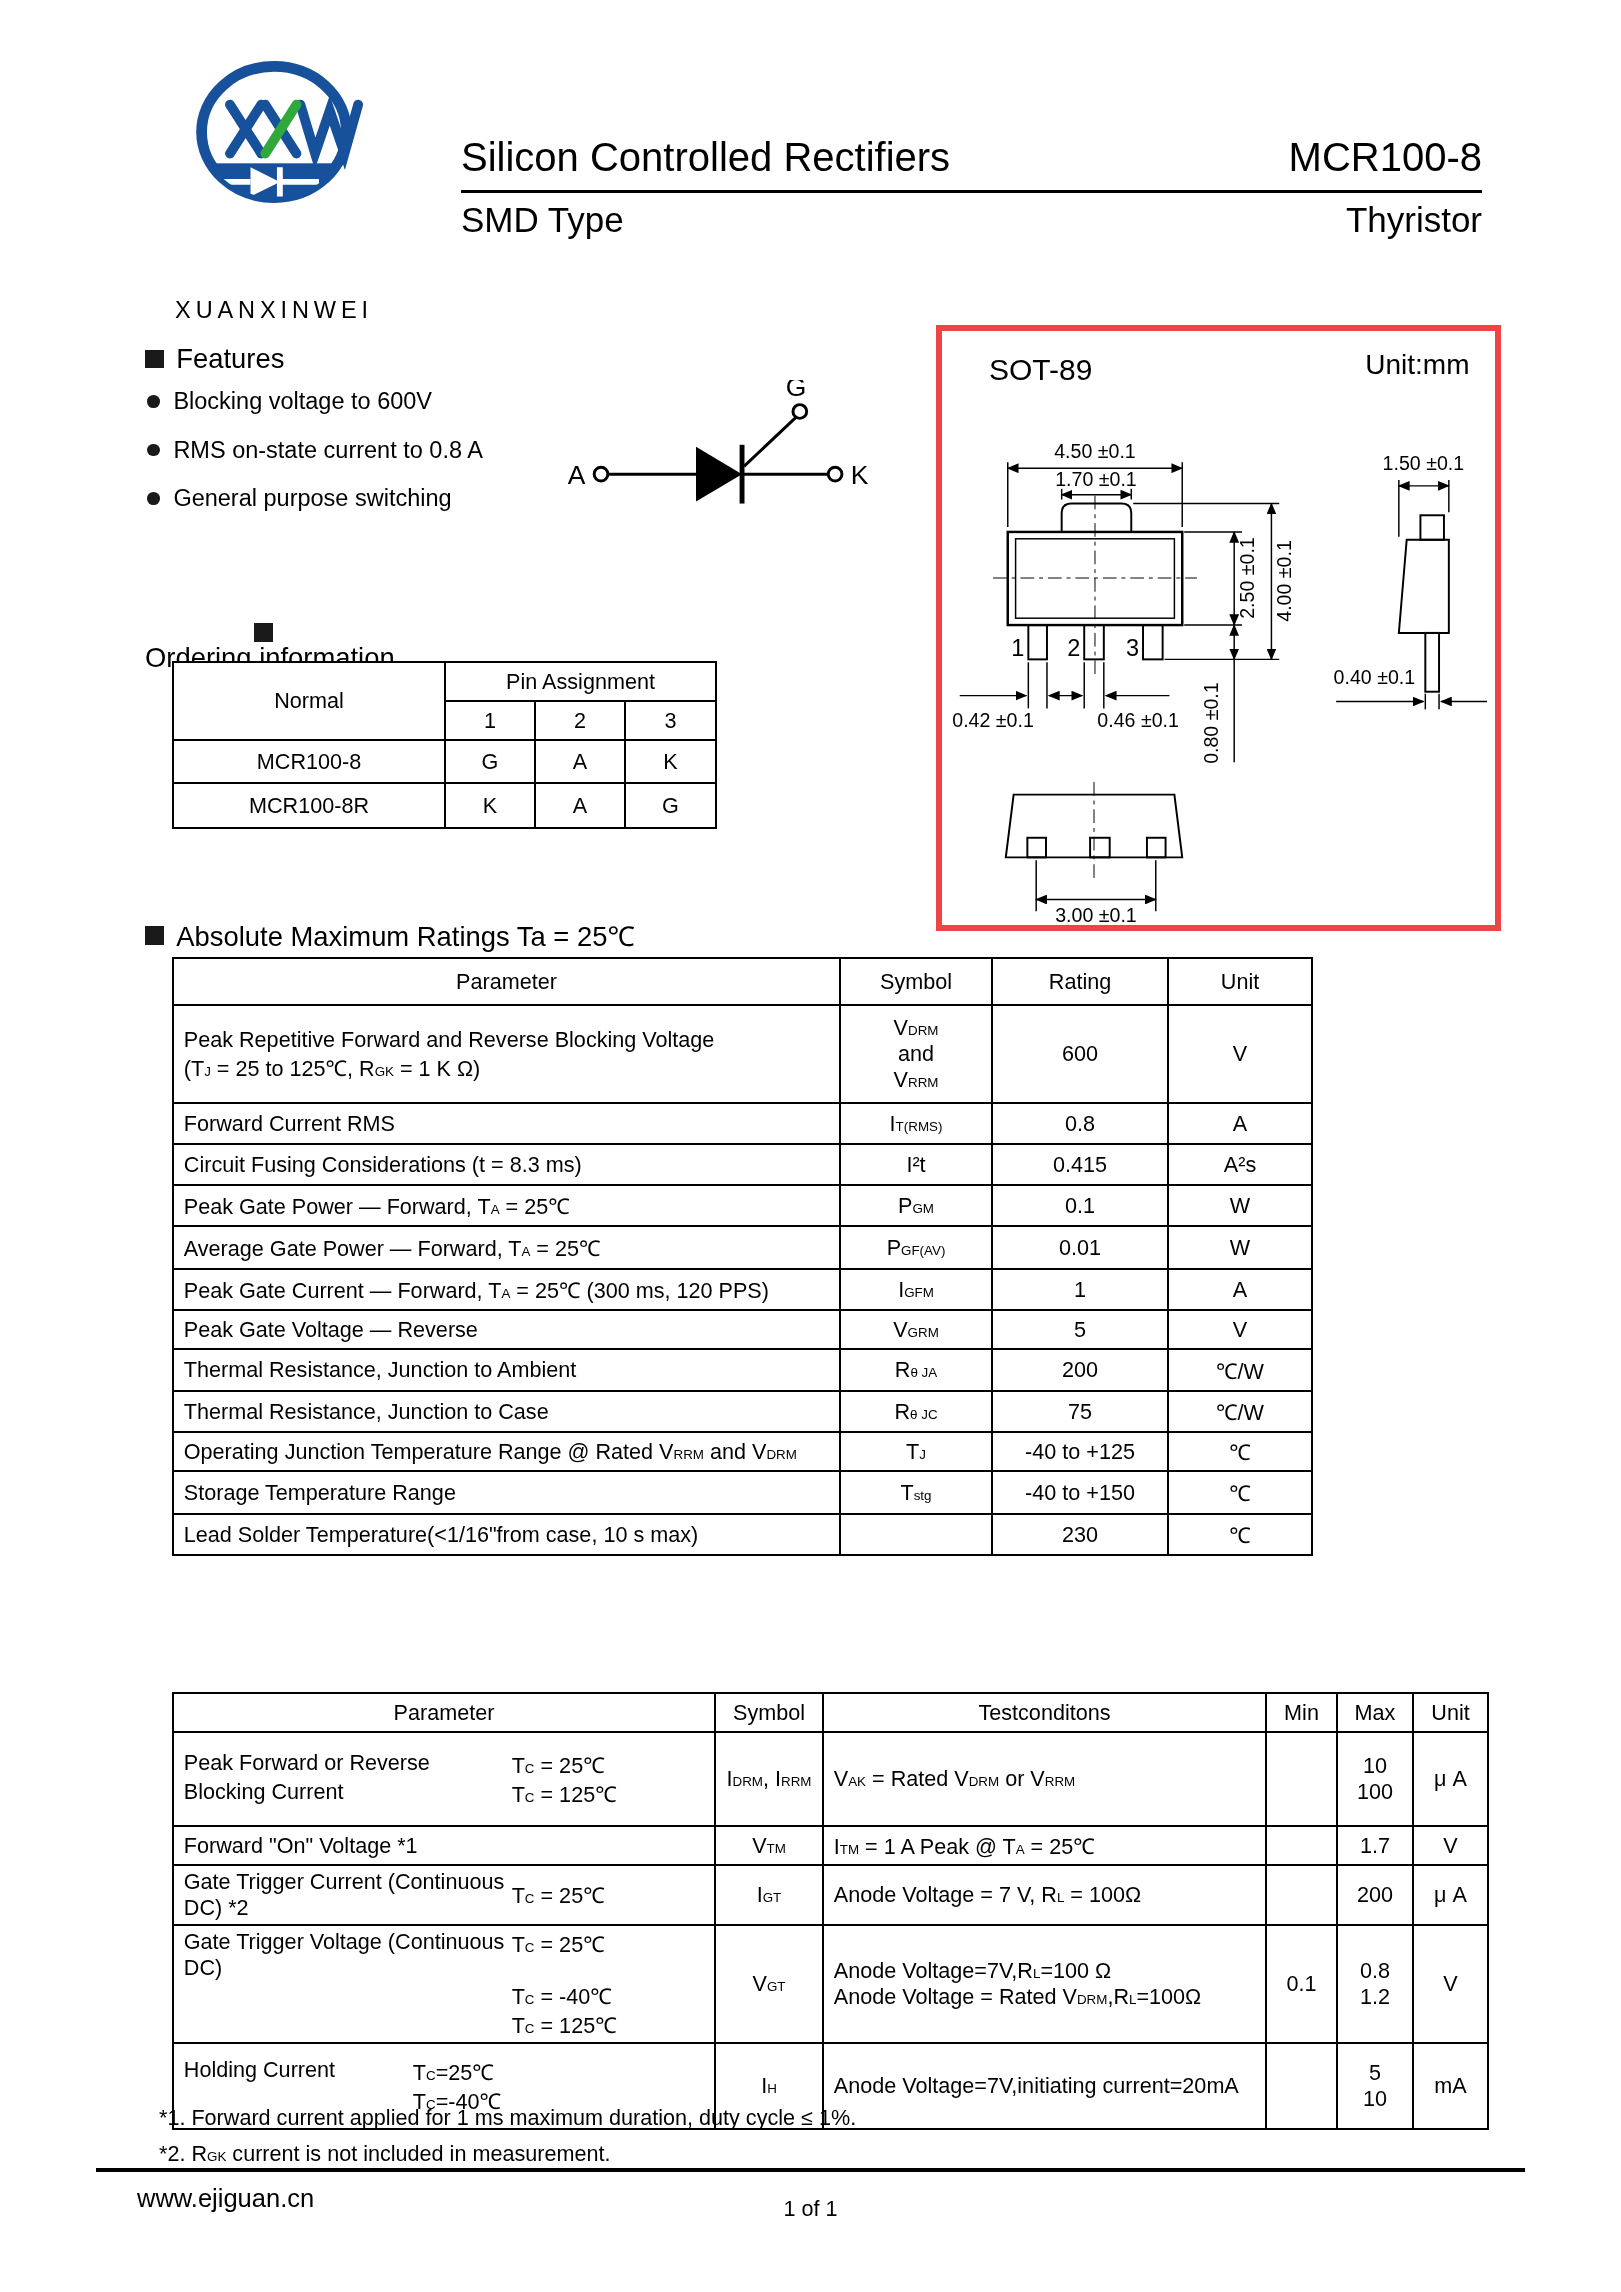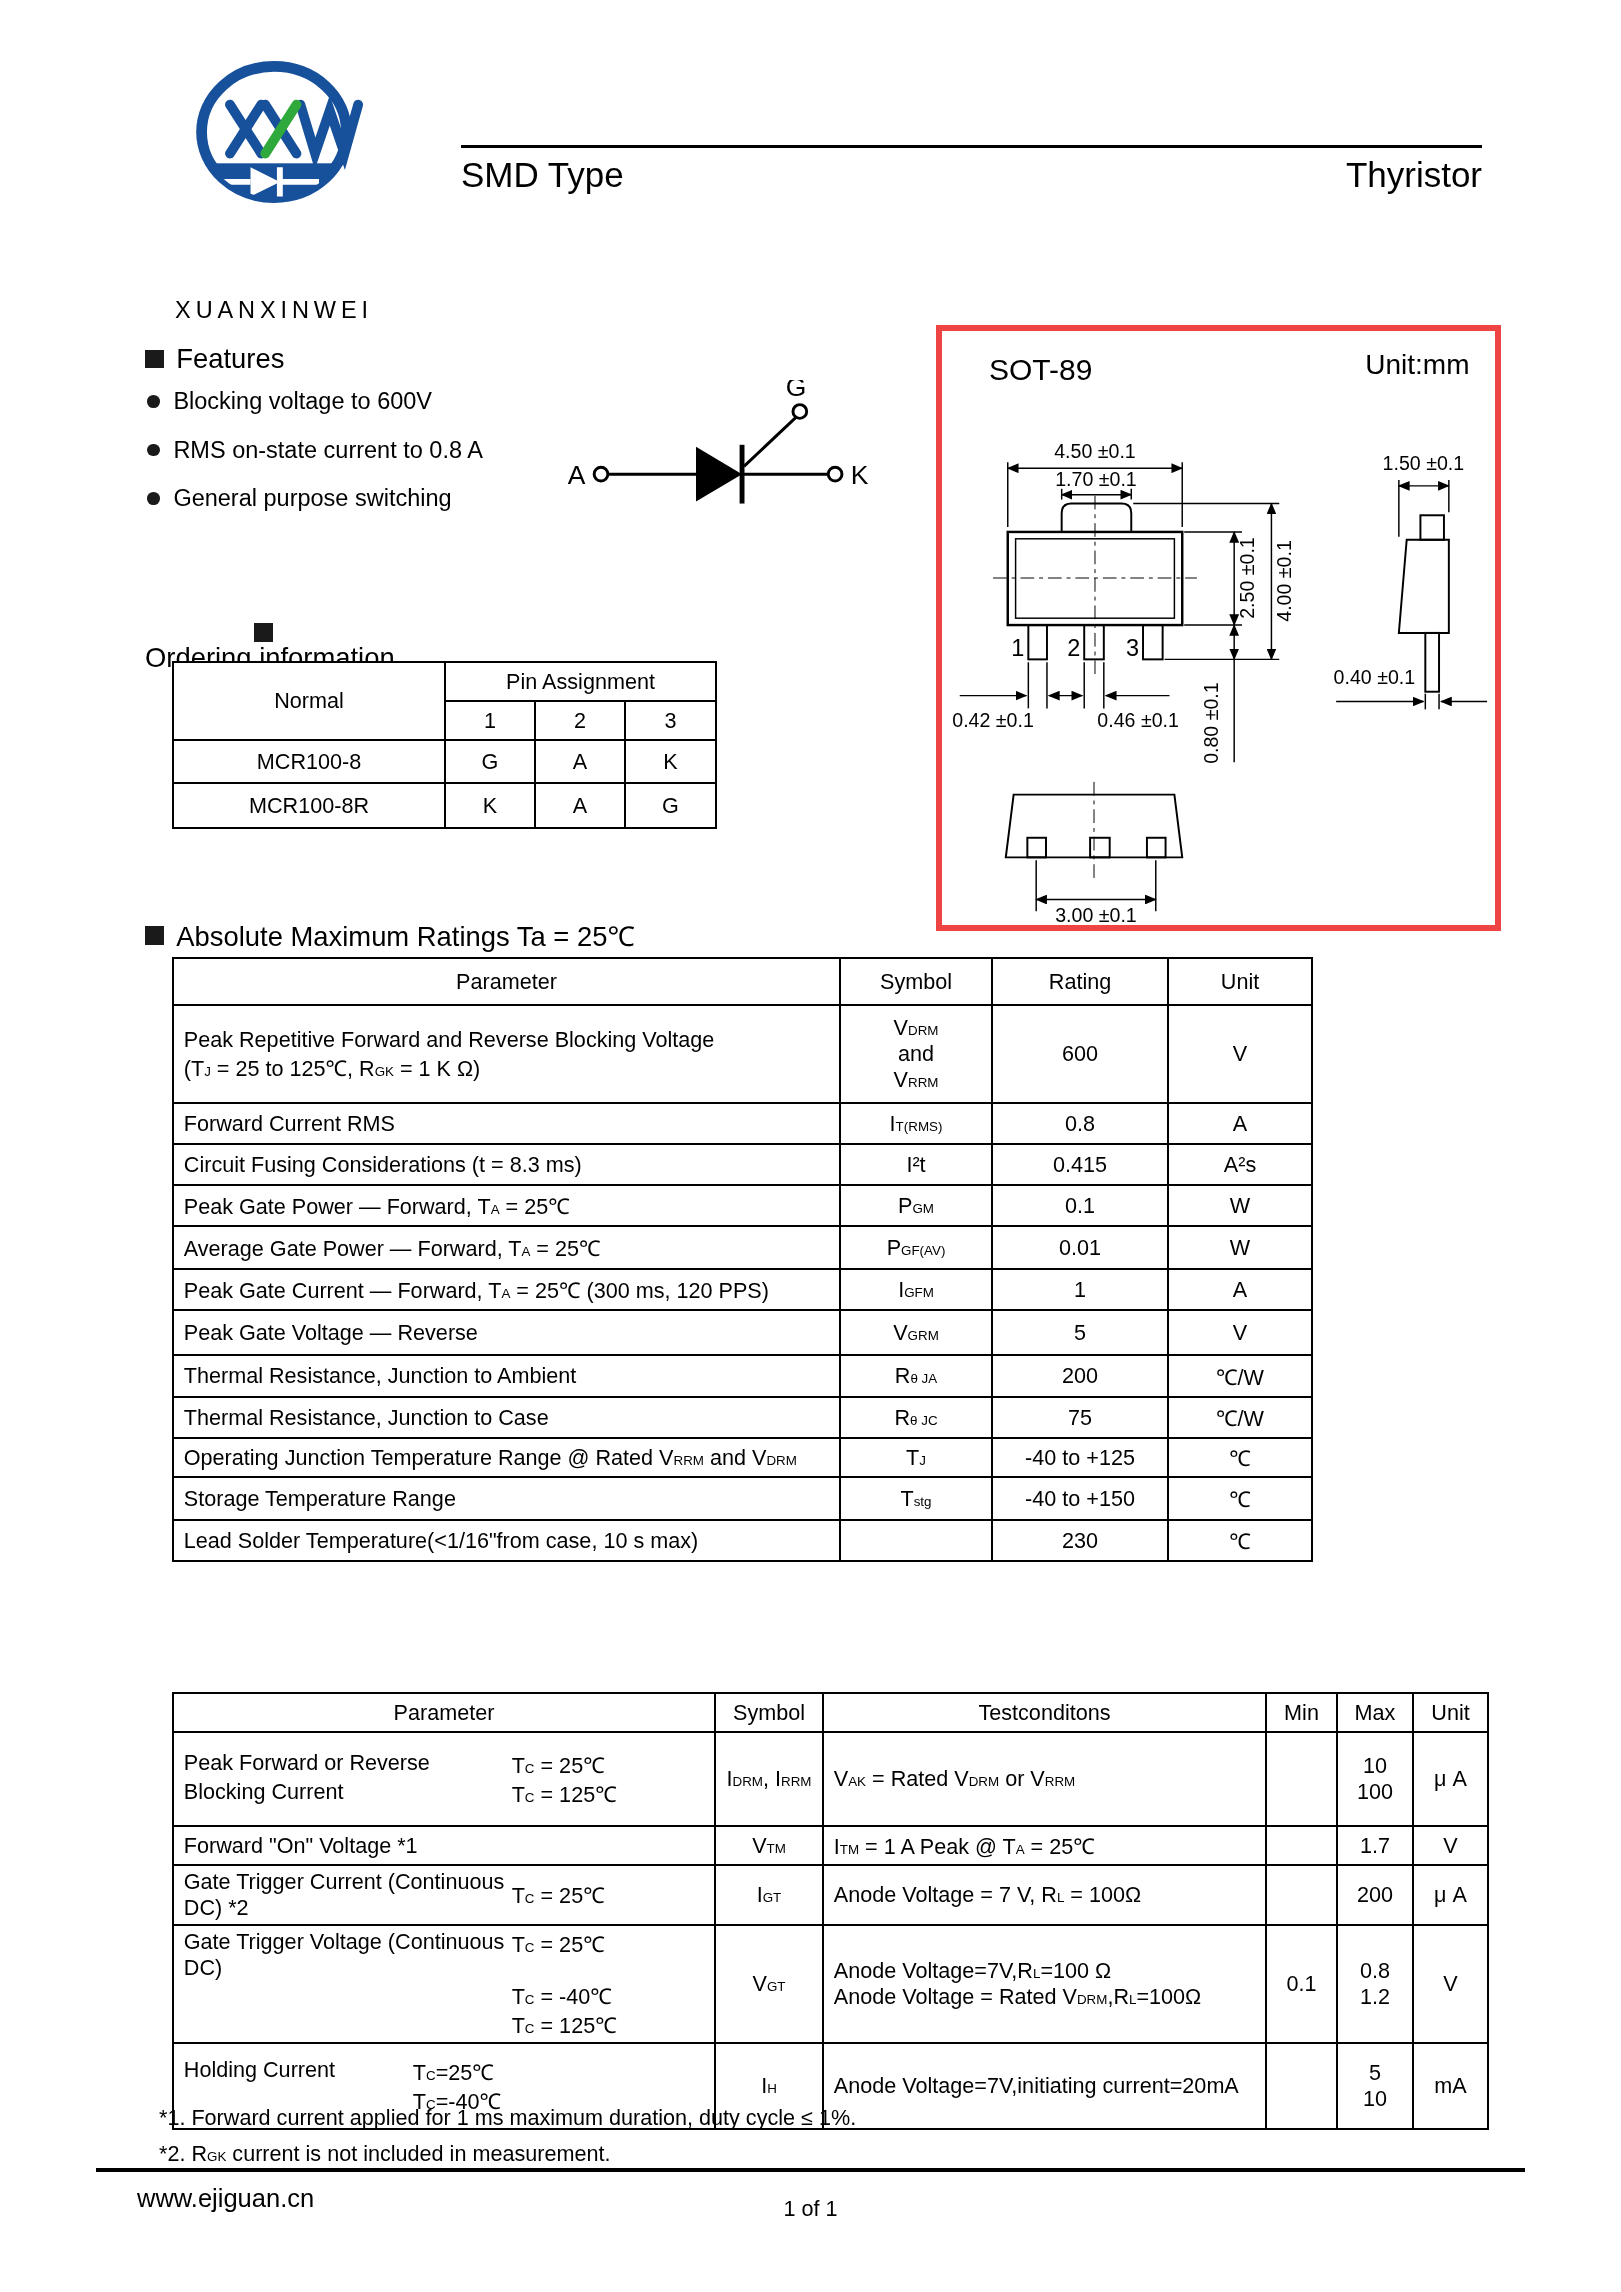--- a/index.html
+++ b/index.html
@@ -83,20 +83,24 @@
         <polyline points="167,72 182,122 197,78 212,122 226,72"></polyline>
       </g>
       <g stroke="#2fa83c" stroke-width="10" stroke-linecap="round">
         <line x1="163" y1="72" x2="131" y2="122"></line>
       </g>
     </svg>
     <div class="rom">XUANXINWEI</div>
   </div>
 
   <div class="titleblock">
+    <div class="trow">
+      <span class="t1">Silicon Controlled Rectifiers</span>
+      <span class="t1">MCR100-8</span>
+    </div>
     <div class="tdiv"></div>
     <div class="trow">
       <span class="t2">SMD Type</span>
       <span class="t2">Thyristor</span>
     </div>
   </div>
 
   <div class="sec" style="left:145px;top:343px;">
     <span class="sq"></span>
     <span>Features</span>
@@ -323,21 +327,21 @@
       <td class="c">P<span class="sb">GF(AV)</span></td>
       <td class="c">0.01</td>
       <td class="c">W</td>
     </tr>
     <tr style="height:41px">
       <td class="lft">Peak Gate Current — Forward, T<span class="sb">A</span> = 25℃  (300 ms, 120 PPS)</td>
       <td class="c">I<span class="sb">GFM</span></td>
       <td class="c">1</td>
       <td class="c">A</td>
     </tr>
-    <tr style="height:45px">
+    <tr style="height:39px">
       <td class="lft">Peak Gate Voltage — Reverse</td>
       <td class="c">V<span class="sb">GRM</span></td>
       <td class="c">5</td>
       <td class="c">V</td>
     </tr>
     <tr style="height:42px">
       <td class="lft">Thermal Resistance, Junction to Ambient</td>
       <td class="c">R<span class="sb">θ JA</span></td>
       <td class="c">200</td>
       <td class="c">℃/W</td>

